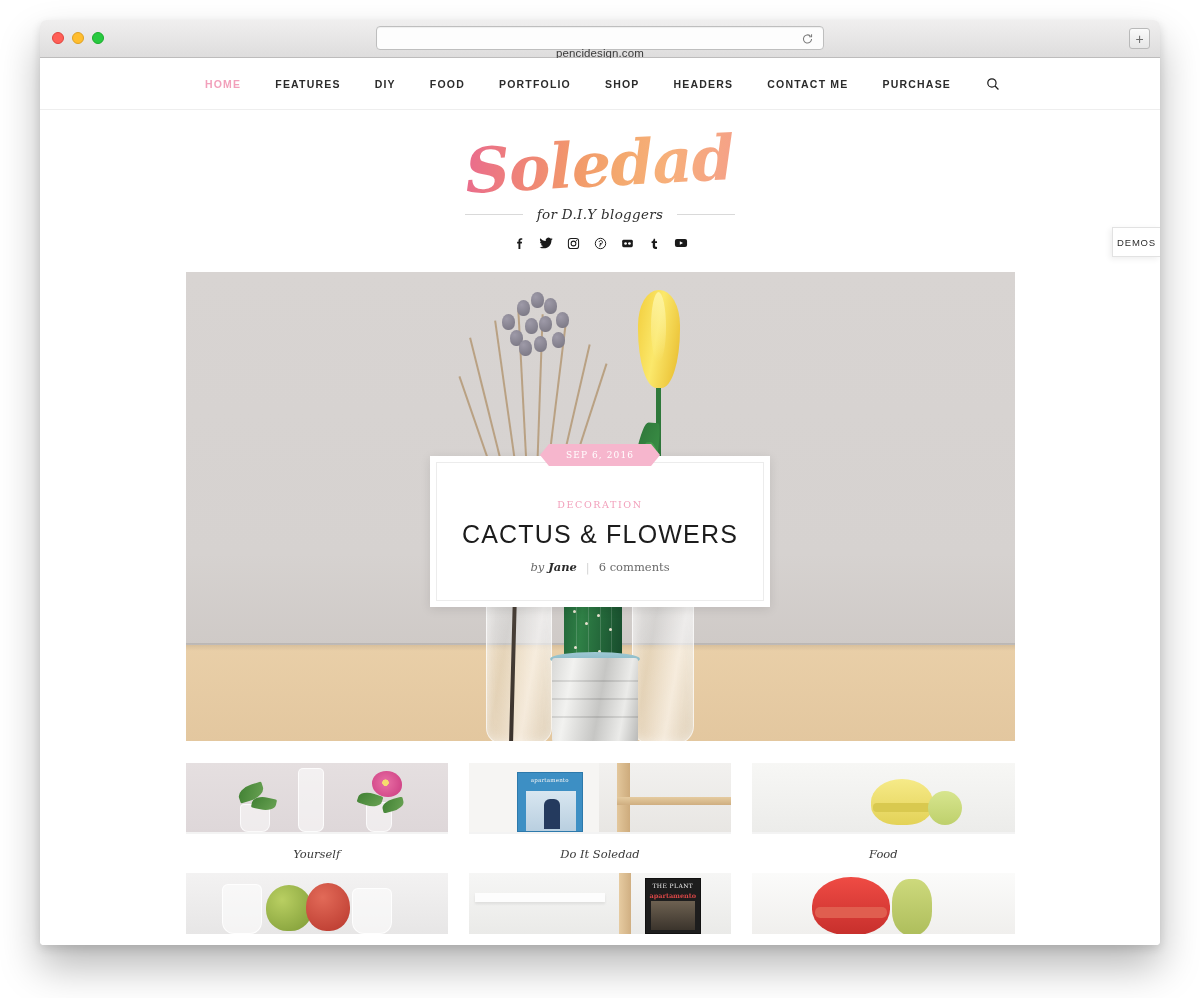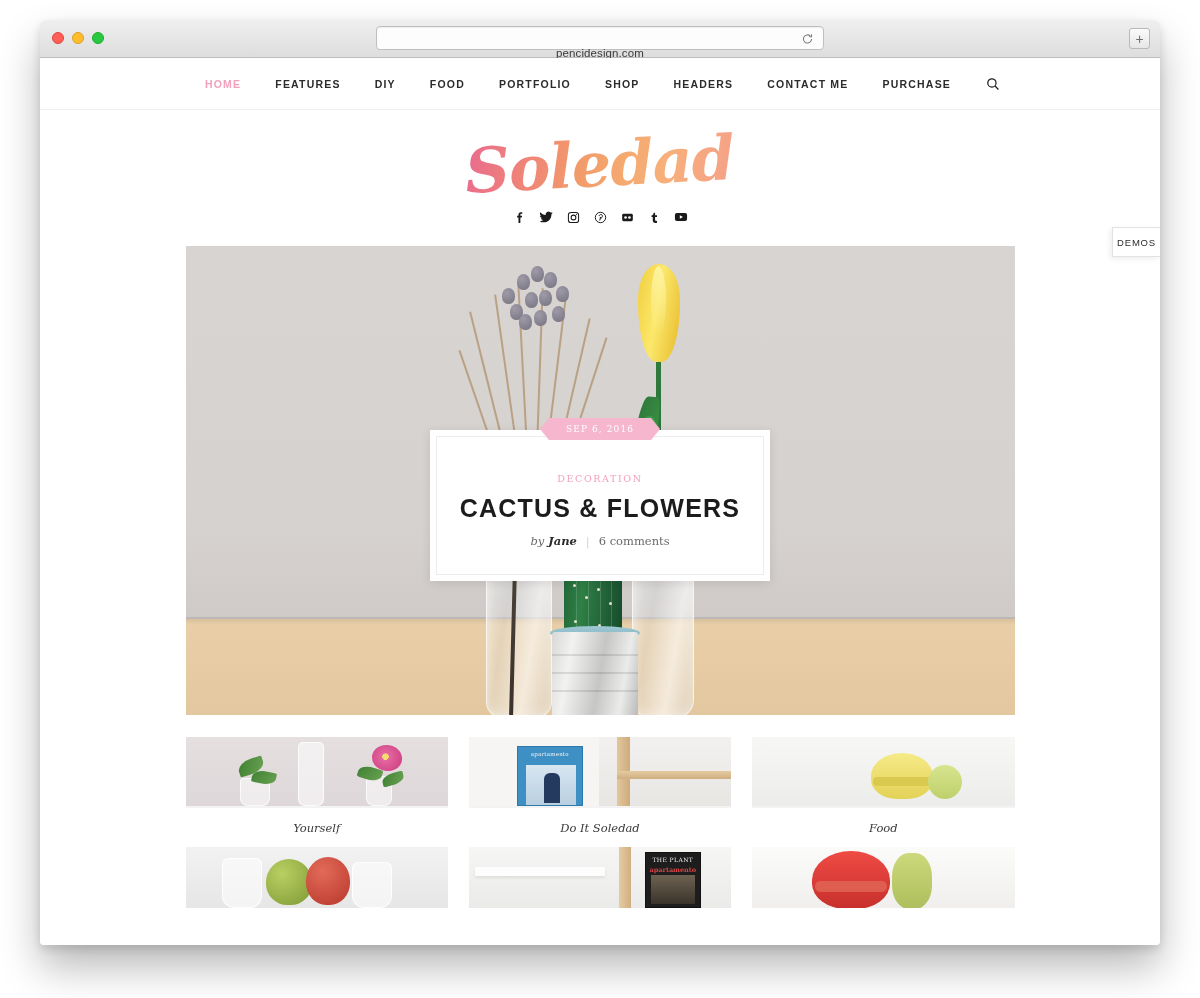--- a/index.html
+++ b/index.html
@@ -358,21 +358,21 @@
   #hero-category {
     font-size: 9.5px;
     letter-spacing: 1.6px;
     color: #f2a0bb;
     font-family: "DejaVu Serif", serif;
   }
   #hero-title {
     margin-top: 10px;
     font-size: 25px;
     letter-spacing: 1.2px;
-    font-weight: 700;
+    font-weight: 400;
     color: #1c1c1c;
     font-family: "Liberation Sans", sans-serif;
   }
   #hero-meta {
     margin-top: 11px;
     font-size: 11.5px;
     color: #6a6a6a;
     font-family: "DejaVu Serif", serif;
     display: flex;
     align-items: center;
@@ -634,20 +634,25 @@
       <span id="nav-search-icon">
         <svg viewBox="0 0 18 18" width="14" height="14" fill="none" stroke="currentColor" stroke-width="1.6">
           <circle cx="7.6" cy="7.6" r="5.3"></circle>
           <path d="M11.6 11.6 L16 16"></path>
         </svg>
       </span>
     </nav>
 
     <div id="logo-block">
       <div id="site-logo">Soledad</div>
+      <div id="tagline-row">
+        <span class="tagline-rule"></span>
+        <span id="tagline-text">for D.I.Y bloggers</span>
+        <span class="tagline-rule"></span>
+      </div>
 
       <div id="social-row">
         <span class="social-icon">
           <svg viewBox="0 0 24 24" width="13" height="13" fill="currentColor">
               <path d="M15.1 5.3h2V2.1h-2.7c-2.6 0-4.3 1.7-4.3 4.4v2.2H7.6v3.2h2.5V22h3.5v-10h2.7l.4-3.2h-3.1V6.9c0-1 .4-1.6 1.5-1.6z"></path>
             </svg>
         </span>
         <span class="social-icon">
           <svg viewBox="0 0 24 24" width="14" height="14" fill="currentColor">
               <path d="M23 4.9c-.8.4-1.7.6-2.6.8 1-.6 1.7-1.5 2-2.6-.9.5-1.9.9-3 1.2a4.6 4.6 0 0 0-7.9 4.2C7.7 8.3 4.5 6.5 2.4 3.8a4.6 4.6 0 0 0 1.4 6.2c-.8 0-1.5-.2-2.1-.6 0 2.2 1.6 4.1 3.7 4.5-.7.2-1.4.2-2.1.1a4.6 4.6 0 0 0 4.3 3.2A9.3 9.3 0 0 1 1 19.1a13 13 0 0 0 7.1 2.1c8.5 0 13.2-7.1 13.2-13.2v-.6c.9-.7 1.7-1.5 2.3-2.5z"></path>

